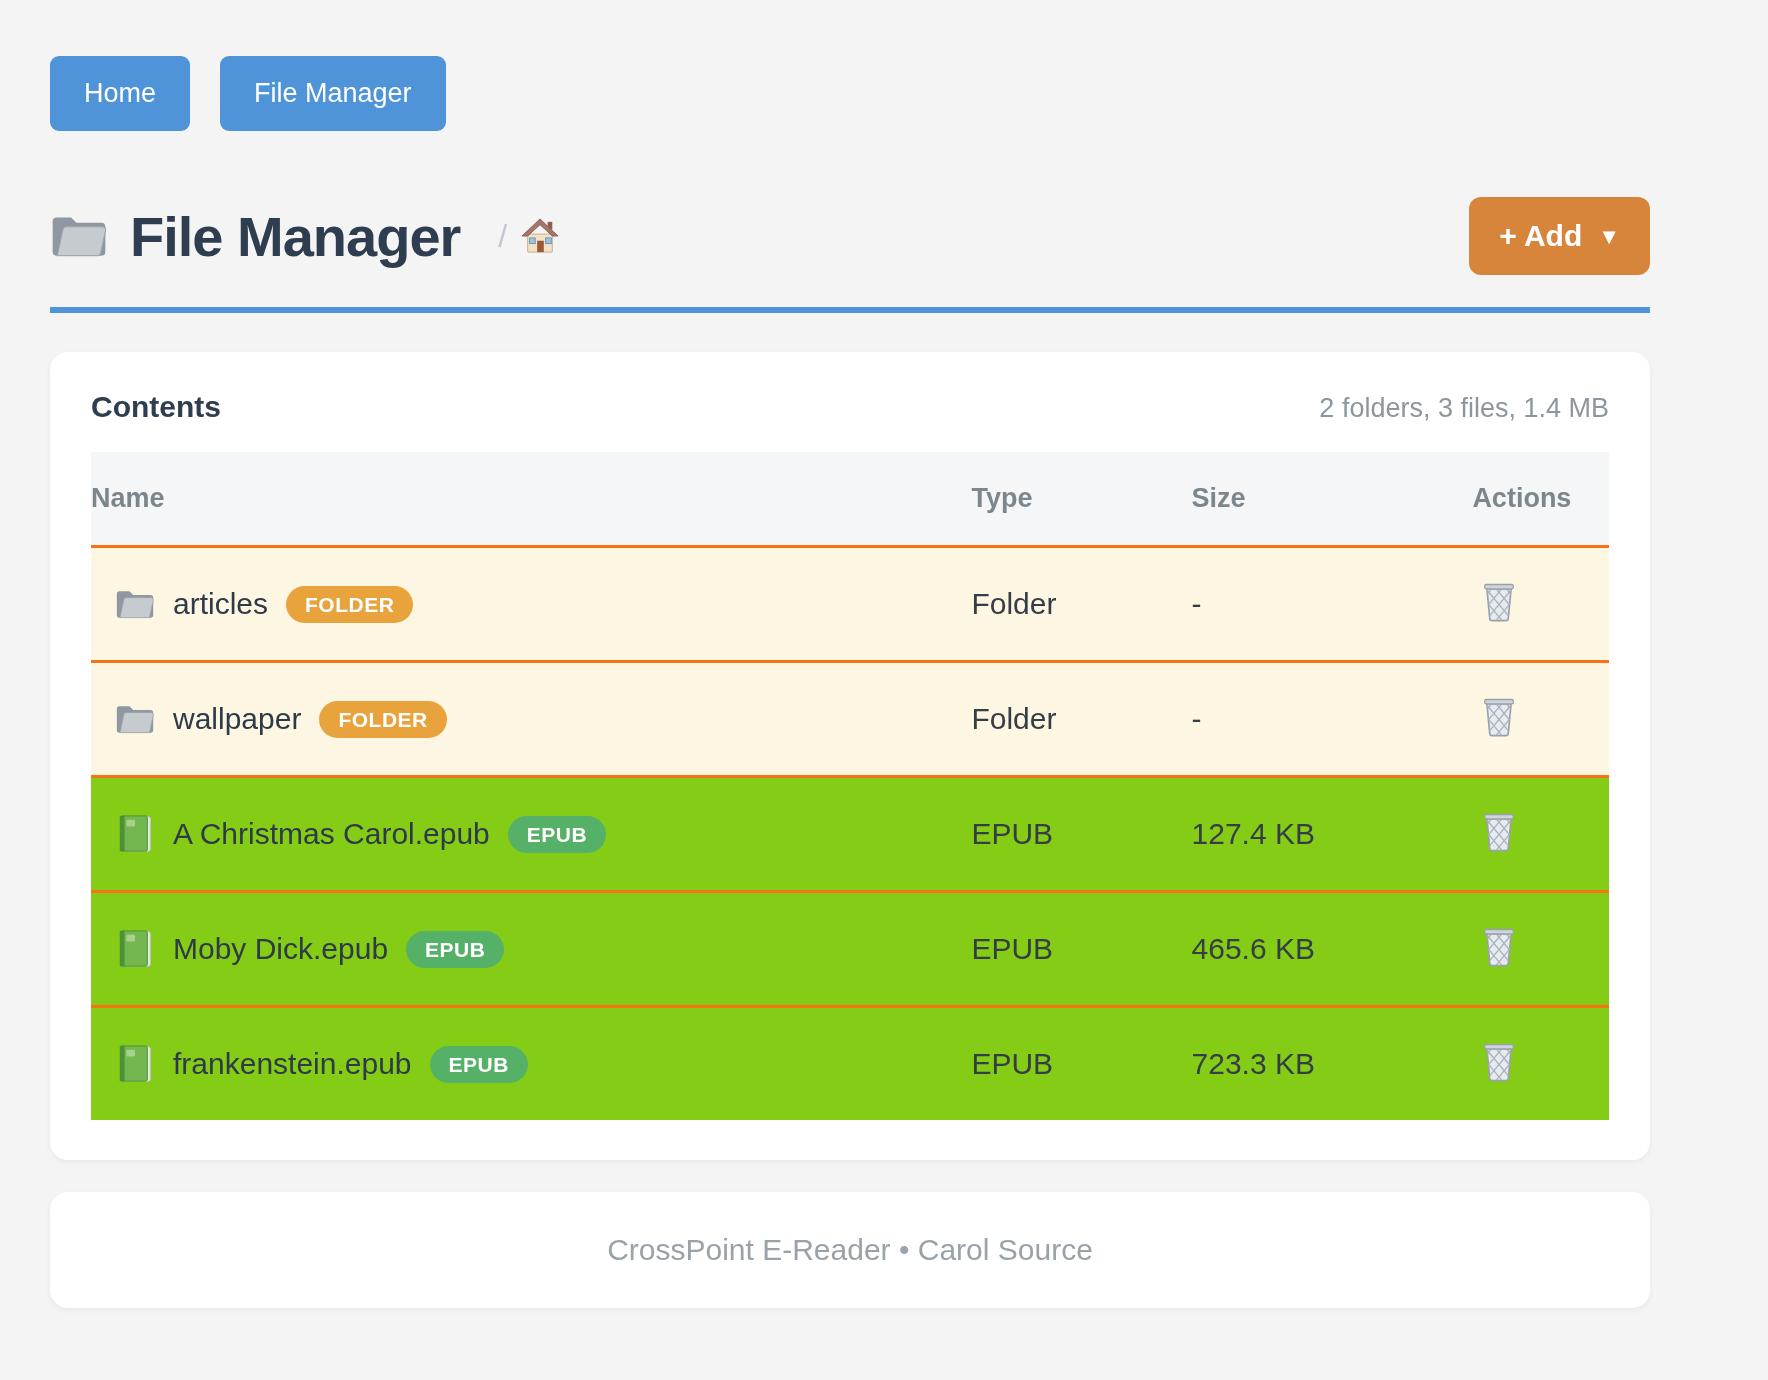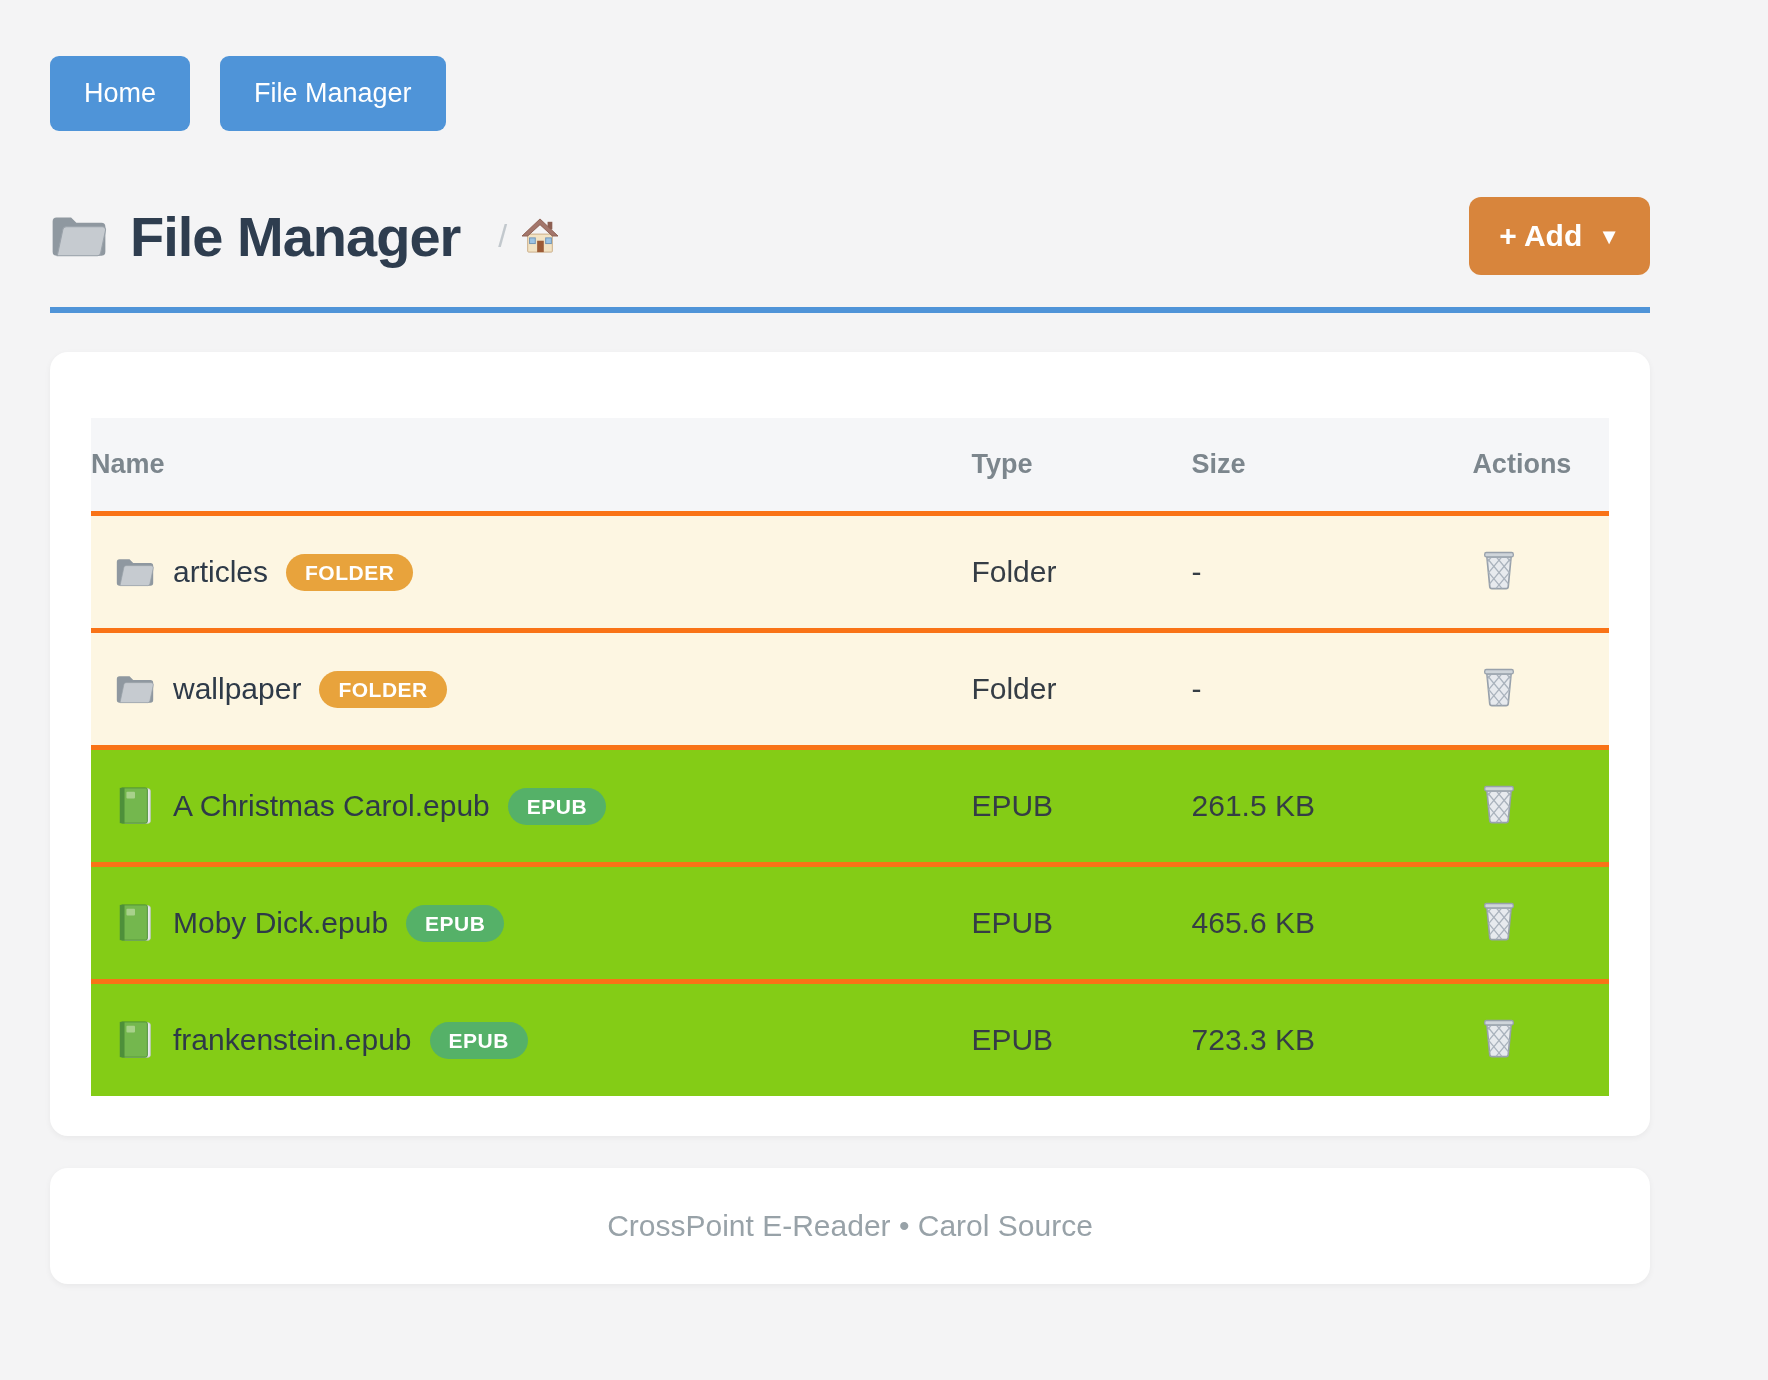--- a/index.html
+++ b/index.html
@@ -48,21 +48,21 @@
 
   table.files{width:100%;border-collapse:collapse;margin-top:28px;}
   table.files th{
     background:#f5f6f8;color:#7c868d;font-weight:700;font-size:27px;
     text-align:left;padding:31px 0;
   }
   th.col-name{padding-left:24px;width:58%;}
   th.col-type{width:14.5%;}
   th.col-size{width:18.5%;}
   th.col-actions{width:9%;}
-  tbody tr{border-top:5px solid #f97316;}
+  tbody tr{border-top:3px solid #f97316;}
   tbody tr.folder{background:#fdf6e2;}
   tbody tr.file{background:#84cc16;}
   tbody td{height:112px;vertical-align:middle;font-size:30px;color:#353d45;padding:0;}
   .name-wrap{display:flex;align-items:center;gap:18px;padding-left:24px;}
   .row-name{color:#2e3a48;}
   .badge{
     font-size:21px;font-weight:700;color:#fff;letter-spacing:.5px;
     padding:8px 19px;border-radius:999px;line-height:1;
   }
   .badge-folder{background:#e8a33c;}
@@ -119,20 +119,24 @@
     </div>
     <button class="add-btn">
       <span>+ Add</span>
       <span class="caret">▼</span>
     </button>
   </div>
 
   <div class="divider"></div>
 
   <div class="card">
+    <div class="card-head">
+      <span class="card-title">Contents</span>
+      <span class="summary">2 folders, 3 files, 1.4 MB</span>
+    </div>
     <table class="files">
       <thead>
         <tr>
           <th class="col-name">Name</th>
           <th class="col-type">Type</th>
           <th class="col-size">Size</th>
           <th class="col-actions">Actions</th>
         </tr>
       </thead>
       <tbody>
@@ -215,21 +219,21 @@
                     <path fill="#74b74e" stroke="#4e8f3a" stroke-width="1" d="M4 2h25a2 2 0 0 1 2 2v33a2 2 0 0 1-2 2H4z"></path>
                     <rect x="2" y="2" width="5" height="37" fill="#4e8f3a"></rect>
                     <rect x="9" y="6" width="9" height="7" rx="1" fill="#a8d18b"></rect>
                   </svg>
                 </span>
         <span class="row-name">A Christmas Carol.epub</span>
         <span class="badge badge-epub">EPUB</span>
       </span>
     </td>
     <td>EPUB</td>
-    <td>261.5 KB</td>
+    <td>127.4 KB</td>
     <td>
       <button class="trash-btn">
         <span class="icon">
                   <svg viewBox="0 0 34 40" xmlns="http://www.w3.org/2000/svg">
                     <defs>
                       <clipPath id="tcp">
                         <path d="M6 9h22l-2.6 27a2 2 0 0 1-2 1.8H10.6a2 2 0 0 1-2-1.8z"></path>
                       </clipPath>
                     </defs>
                     <path d="M6 9h22l-2.6 27a2 2 0 0 1-2 1.8H10.6a2 2 0 0 1-2-1.8z" fill="#e7eaee" stroke="#98a1ab" stroke-width="1.5"></path>

